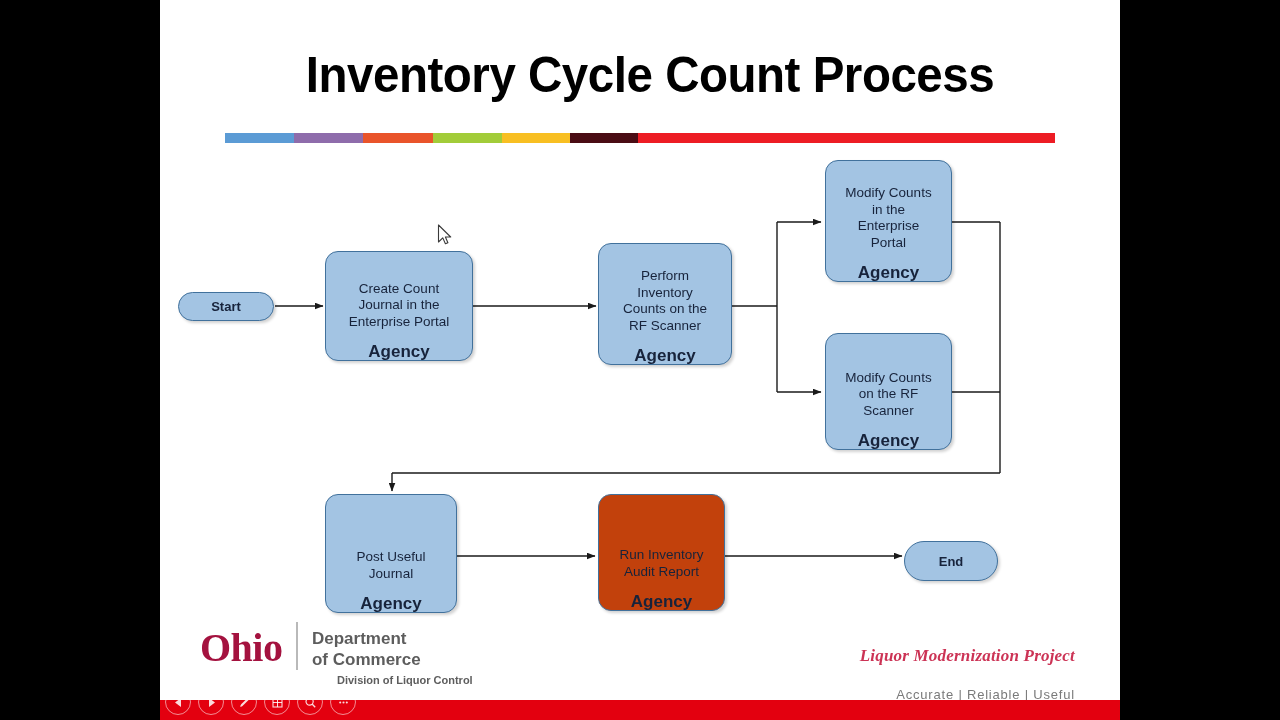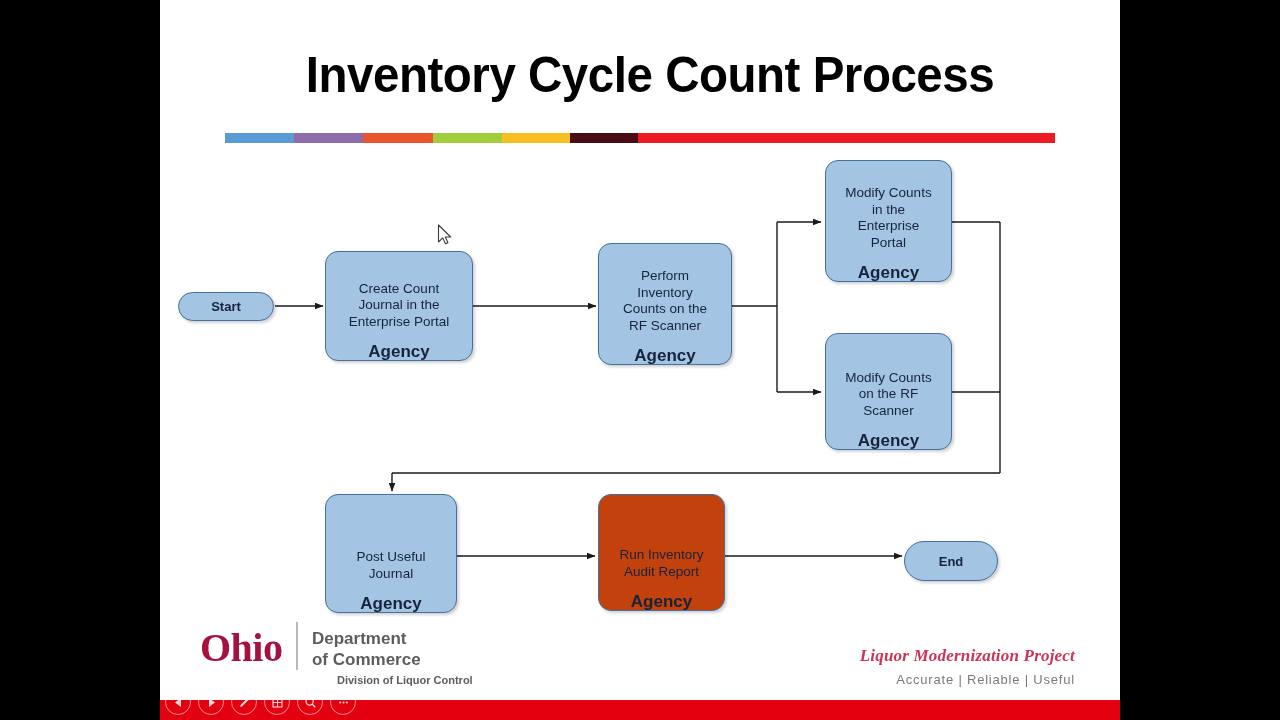--- a/index.html
+++ b/index.html
@@ -152,21 +152,21 @@
     font-size: 17px;
     line-height: 20px;
     color: #cc3355;
     letter-spacing: 0.2px;
   }
   #lmp-sub {
     font-family: "Liberation Sans", sans-serif;
     font-size: 13px;
     line-height: 20px;
     color: #7a7a7a;
-    margin-top: 4px;
+    margin-top: 19px;
     letter-spacing: 0.8px;
   }
   
   #ctrlbar {
     position: absolute;
     left: 160px;
     top: 700px;
     width: 960px;
     height: 20px;
     background: #e3000f;

